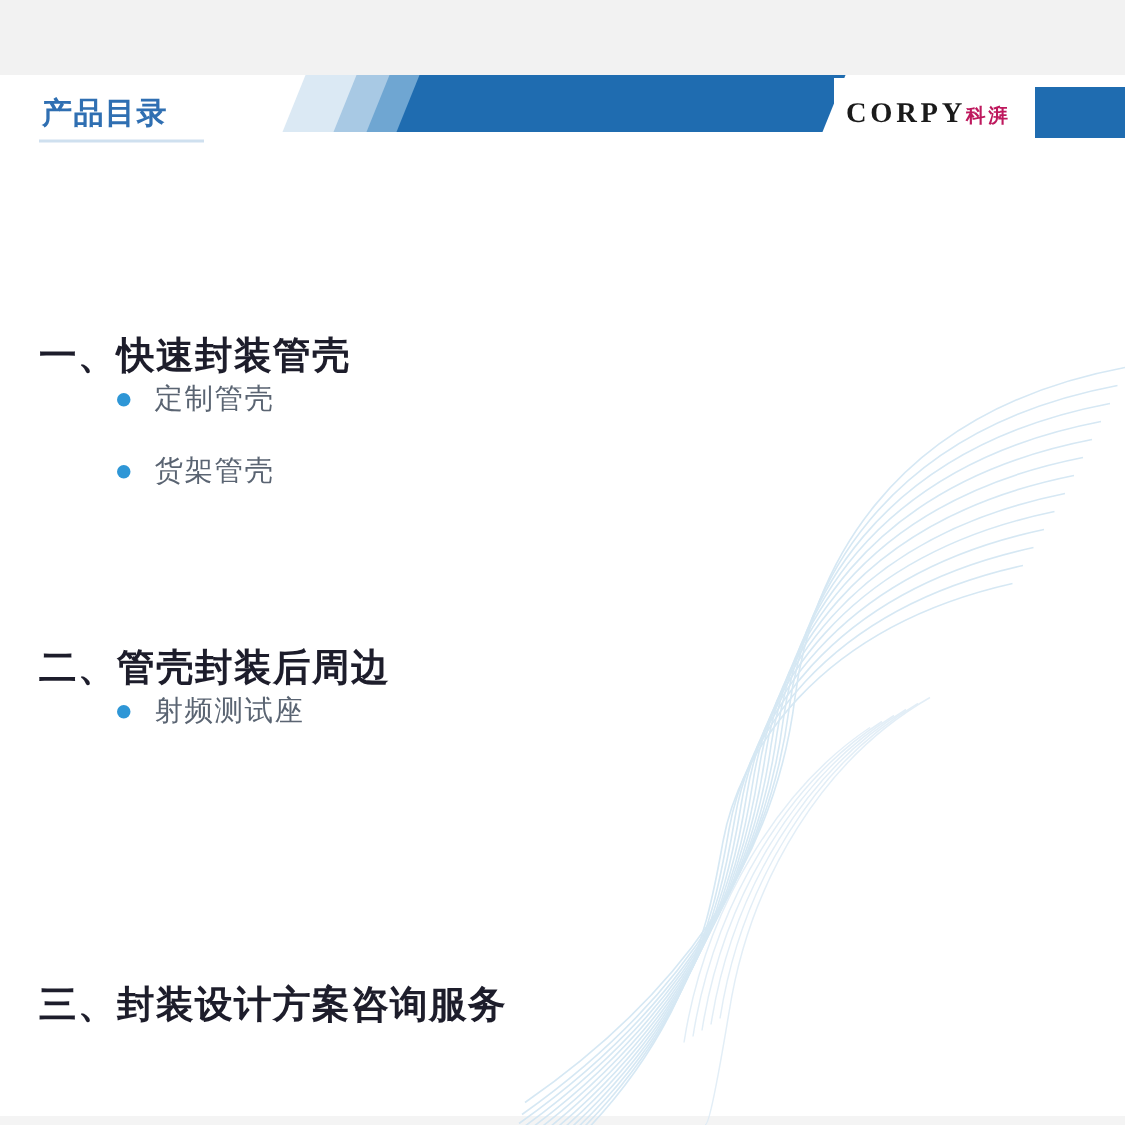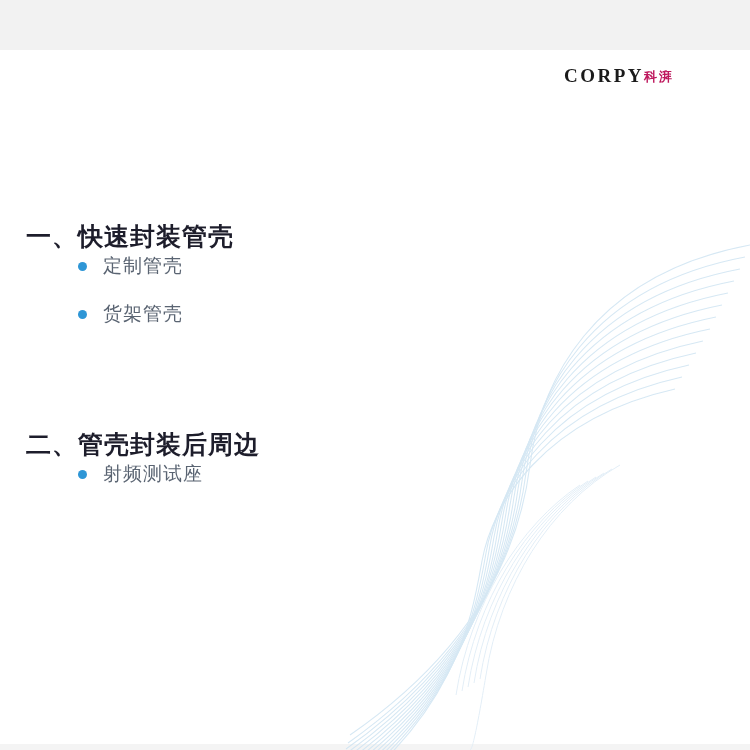--- a/index.html
+++ b/index.html
@@ -163,20 +163,30 @@
   #sec-2 { top: 550px; }
 </style>
 </head>
 <body>
 
 <div class="slide">
 
   <div class="letterbox-top"></div>
   <div class="letterbox-bottom"></div>
 
+  <div class="header">
+    <div class="hdr-bar b1"></div>
+    <div class="hdr-bar b2"></div>
+    <div class="hdr-bar b3"></div>
+    <div class="hdr-bar b4"></div>
+    <div class="hdr-bar b5"></div>
+
+    <div class="header-title">产品目录</div>
+    <div class="header-underline"></div>
+  </div>
 
   <div class="logo-box">
     <div class="logo-main">CORPY</div>
     <div class="logo-sub">科湃</div>
   </div>
 
   <svg class="swirl" viewBox="0 0 460 535" preserveAspectRatio="none">
     <g fill="none" stroke="#cfe4f2" stroke-width="1.1" opacity="0.85">
       <path d="M460 30 C300 60 250 170 240 250 C230 330 190 430 60 520"></path>
       <path d="M455 42 C296 72 246 180 236 258 C226 336 188 436 58 528"></path>
@@ -221,15 +231,18 @@
     <div class="section" id="sec-1">
       <div class="section-title">二、管壳封装后周边</div>
       <div class="bullets">
         <div class="bullet">
           <span class="bullet-dot"></span>
           <span class="bullet-label">射频测试座</span>
         </div>
       </div>
     </div>
 
+    <div class="section" id="sec-2">
+      <div class="section-title">三、封装设计方案咨询服务</div>
+    </div>
 
   </div>
 </div>
 
 </body></html>

